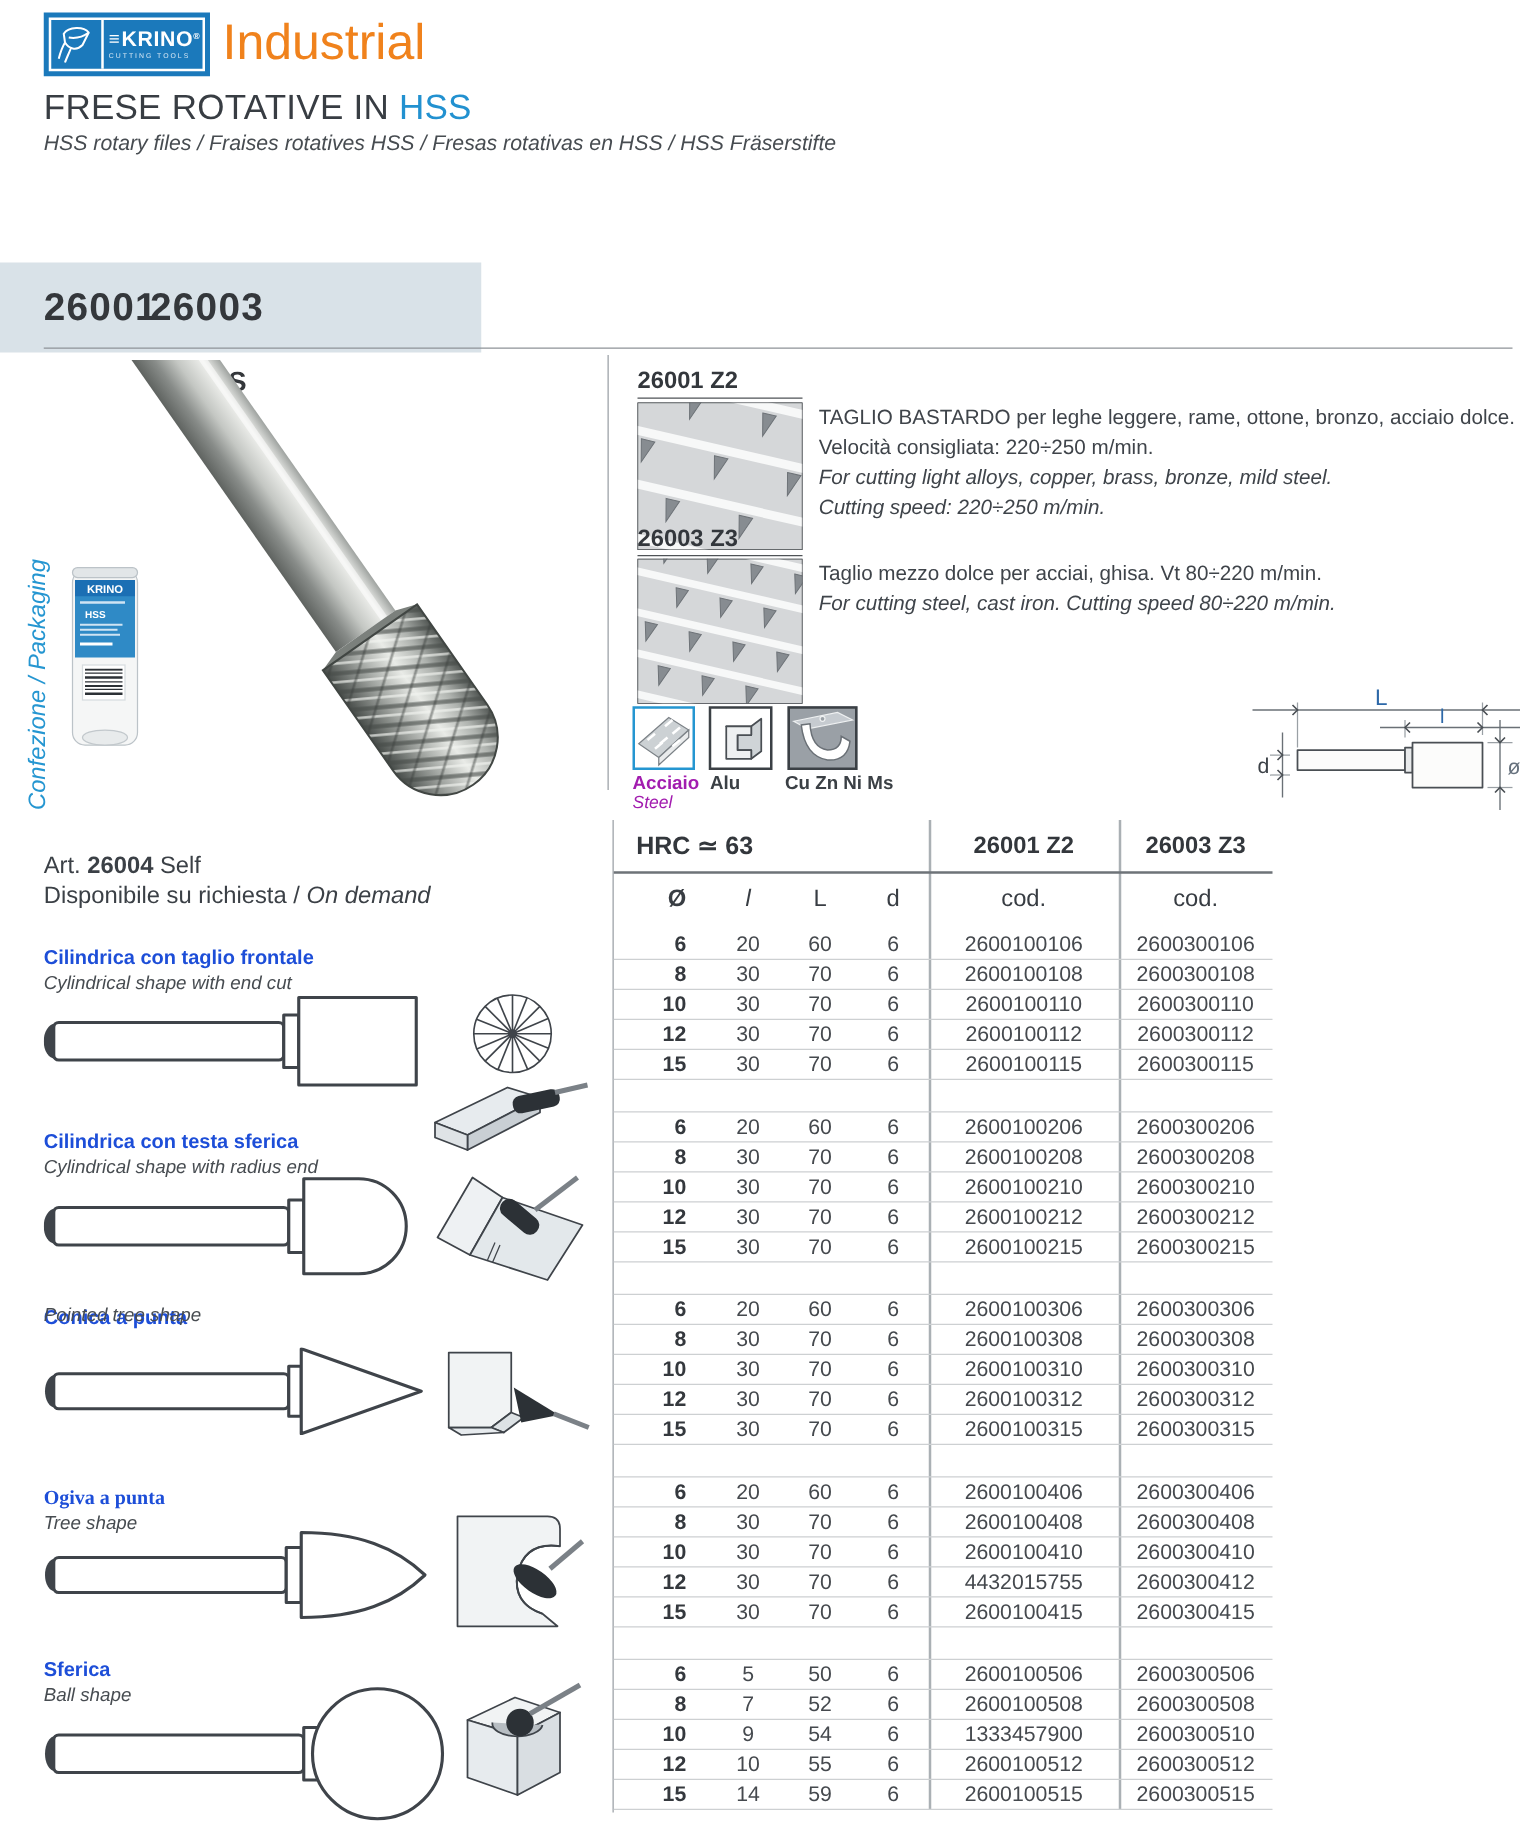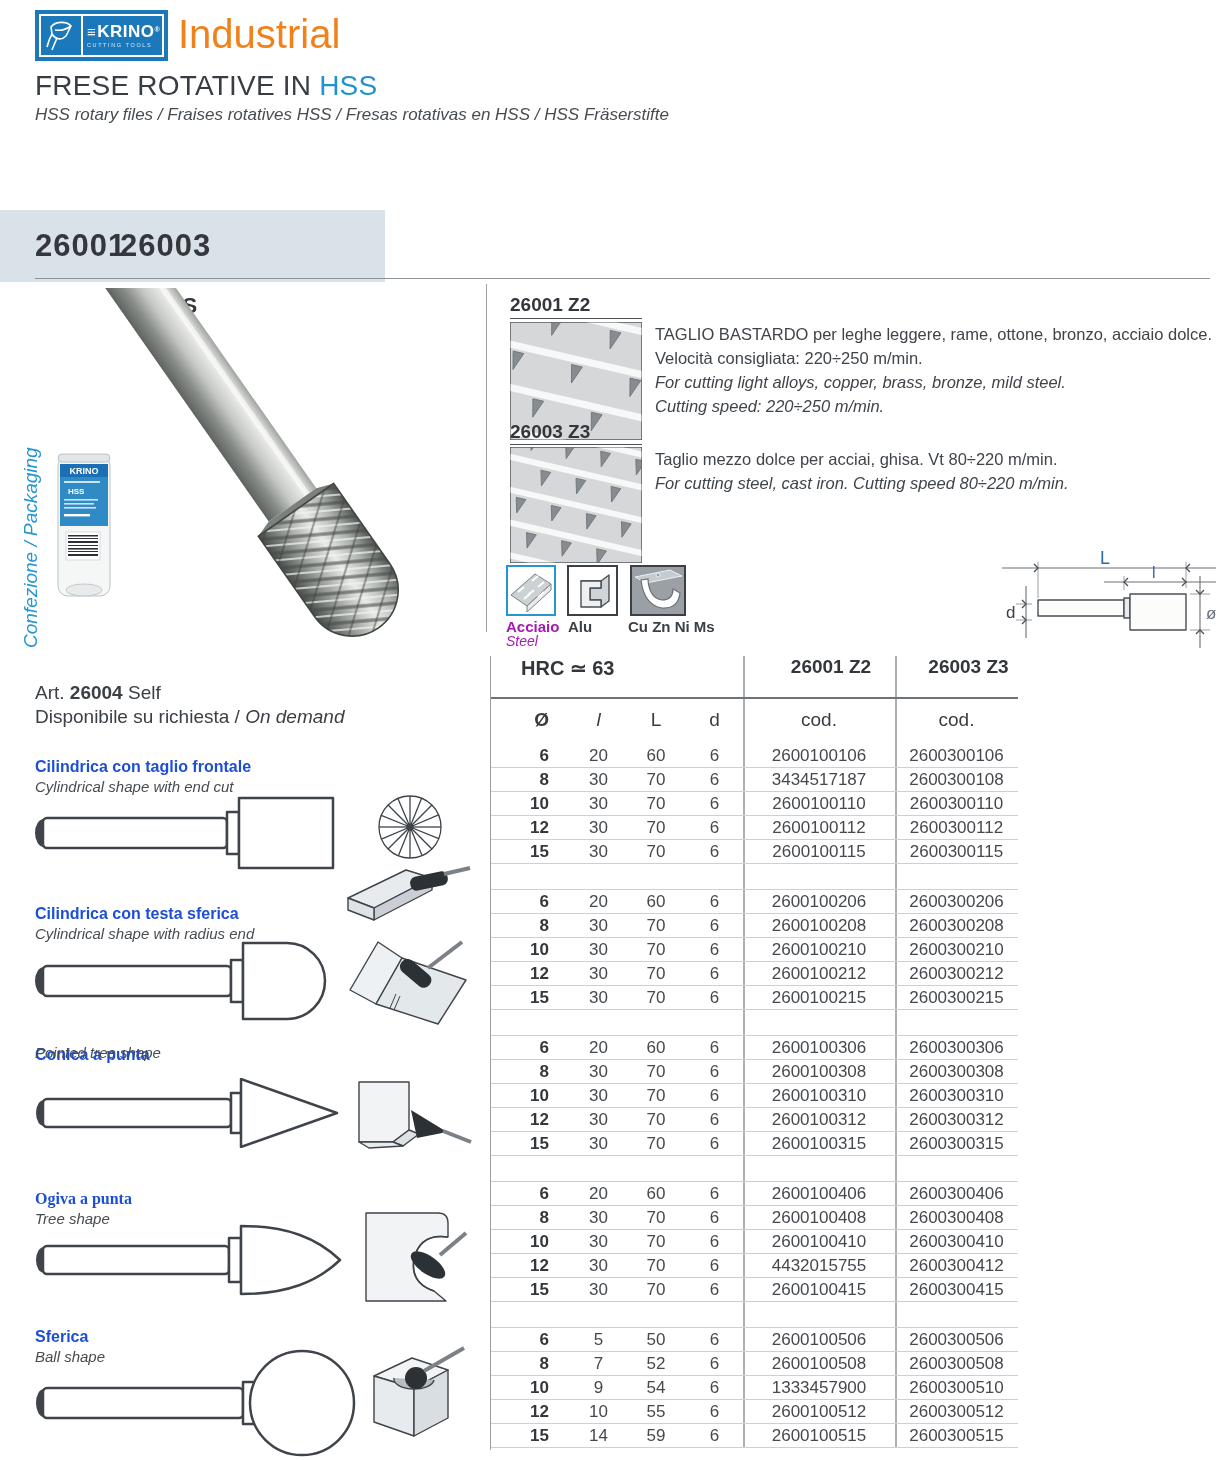--- a/index.html
+++ b/index.html
@@ -74,21 +74,21 @@
   .blue{color:#a21caf;} .dark{color:#3b4045;}
   .ml1{left:506px;top:619px;} .ml2{left:568px;top:619px;} .ml3{left:628px;top:619px;}
 
   .diagram{left:1000px;top:548px;}
 
   
   .dtable{left:490px;top:656px;width:527px;height:794px;border-left:1px solid #9aa0a5;box-sizing:content-box;}
   .t-vline{position:absolute;top:0;width:2px;height:792px;background:#aab0b4;}
   .tv1{left:252px;} .tv2{left:404px;}
   .t-underline{position:absolute;left:0;top:41px;width:527px;height:2px;background:#6e7378;}
-  .t-head{position:absolute;left:12px;top:0;width:527px;height:41px;display:flex;}
+  .t-head{position:absolute;left:0;top:0;width:527px;height:41px;display:flex;align-items:center;}
   .t-hrc{width:252px;padding-left:18px;box-sizing:border-box;font-size:20px;font-weight:bold;color:#33373c;}
   .t-g1{width:152px;text-align:center;font-size:19px;font-weight:bold;color:#33373c;}
   .t-g2{width:123px;text-align:center;font-size:19px;font-weight:bold;color:#33373c;}
   .t-sub{position:absolute;left:0;top:43px;width:527px;height:45px;display:flex;padding-top:10px;box-sizing:border-box;font-size:19px;color:#383d43;}
   .t-body{position:absolute;left:0;top:88px;width:527px;}
   .trow{display:flex;height:23px;line-height:23px;border-bottom:1px solid #cdd0d2;font-size:17px;color:#45494e;}
   .tgap{height:25px;border-bottom:1px solid #cdd0d2;}
   .c0{width:80px;text-align:right;padding-right:22px;box-sizing:border-box;}
   .c1{width:55px;text-align:center;}
   .c2{width:60px;text-align:center;}
@@ -505,21 +505,21 @@
           <div class="c2">60</div>
           <div class="c3">6</div>
           <div class="c4">2600100106</div>
           <div class="c5">2600300106</div>
         </div>
         <div class="trow">
           <div class="c0">8</div>
           <div class="c1">30</div>
           <div class="c2">70</div>
           <div class="c3">6</div>
-          <div class="c4">3434517187</div>
+          <div class="c4">2600100108</div>
           <div class="c5">2600300108</div>
         </div>
         <div class="trow">
           <div class="c0">10</div>
           <div class="c1">30</div>
           <div class="c2">70</div>
           <div class="c3">6</div>
           <div class="c4">2600100110</div>
           <div class="c5">2600300110</div>
         </div>

